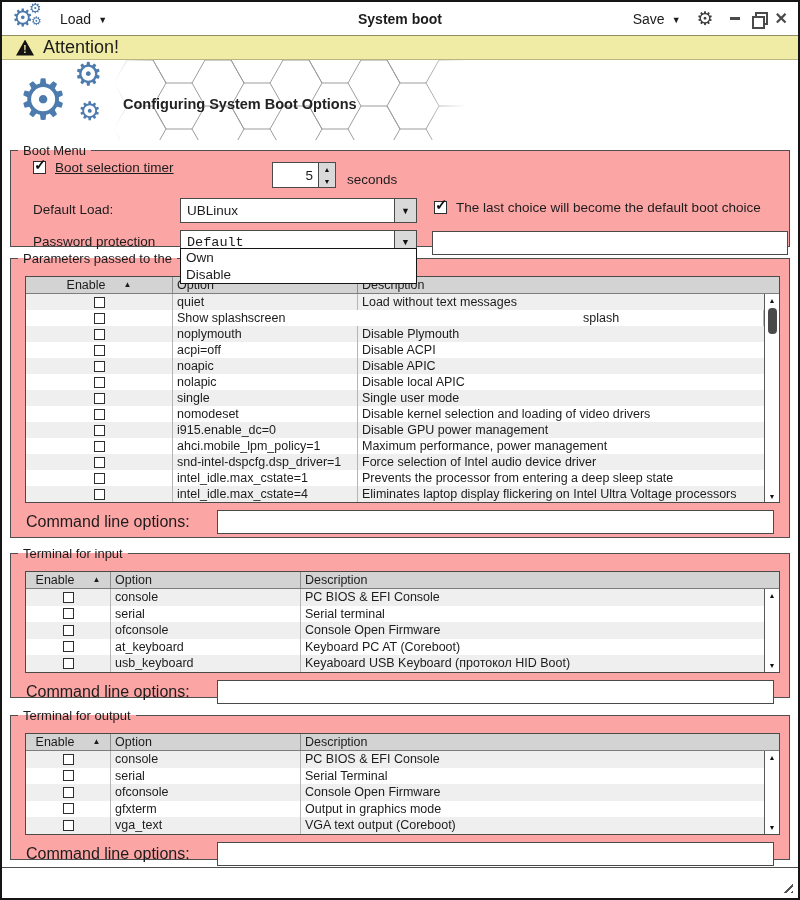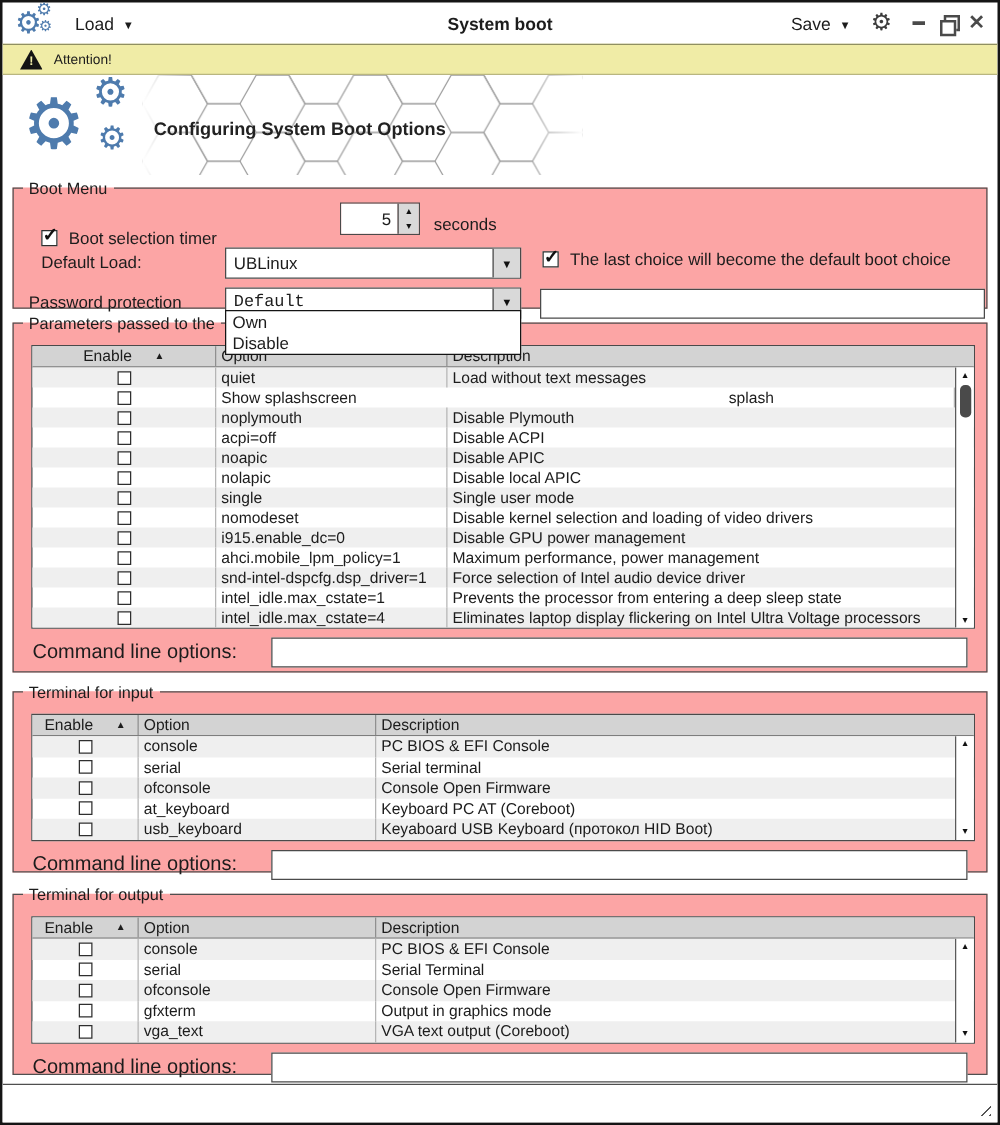--- a/index.html
+++ b/index.html
@@ -24,21 +24,21 @@
   .wc-min::after { content:""; position:absolute; left:0; right:2px; top:4px; border-top:3px solid #4a4a4a; }
   .wc-restore { width:13px; height:13px; position:relative; }
   .wc-restore::before { content:""; position:absolute; left:3px; top:0; width:9px; height:9px; border:2px solid #4a4a4a; background:#fff; }
   .wc-restore::after { content:""; position:absolute; left:0; top:4px; width:9px; height:9px; border:2px solid #4a4a4a; background:#fff; }
   .wc-close { font-size:16px; font-weight:bold; line-height:12px; }
 
   
   .attention { height:25px; background:#f0eca6; border-top:1px solid #8f8f62; border-bottom:1px solid #b9b680; display:flex; align-items:center; padding-left:14px; gap:9px; }
   .warn-tri { width:18px; height:16px; background:#141414; clip-path:polygon(50% 0,100% 100%,0 100%); position:relative; display:flex; align-items:flex-end; justify-content:center; }
   .warn-tri span { color:#f0eca6; font-size:10px; font-weight:bold; line-height:13px; }
-  .attention-label { font-size:11px; }
+  .attention-label { font-size:18px; }
 
   
   .banner { height:80px; position:relative; overflow:hidden; }
   .hexwrap { position:absolute; left:112px; top:0; width:352px; height:80px; }
   .big-gears { position:absolute; left:16px; top:4px; width:104px; height:74px; color:#4e7bad; }
   .big-gears .g1 { position:absolute; left:0; top:8px; font-size:56px; line-height:1; font-family:"DejaVu Sans",sans-serif; }
   .big-gears .g2 { position:absolute; left:56px; top:-6px; font-size:32px; line-height:1; font-family:"DejaVu Sans",sans-serif; }
   .big-gears .g3 { position:absolute; left:60px; top:34px; font-size:26px; line-height:1; font-family:"DejaVu Sans",sans-serif; }
   .banner-heading { position:absolute; left:121px; top:36px; font-weight:bold; font-size:14.5px; color:#222; }
 
@@ -167,21 +167,21 @@
       <span class="g1">⚙</span>
       <span class="g2">⚙</span>
       <span class="g3">⚙</span>
     </div>
     <div class="banner-heading">Configuring System Boot Options</div>
   </div>
 
   <fieldset class="fs-boot">
     <legend>Boot Menu</legend>
 
-    <div class="abs chkrow" style="left:22px; top:25px;">
+    <div class="abs chkrow" style="left:22px; top:2px;text-decoration:underline;">
       <span class="checkbox checked"></span>
       <span class="lbl">Boot selection timer</span>
     </div>
     <div class="abs spinbox" style="left:261px; top:4px;">
       <span class="spin-val">5</span>
       <span class="spin-btns">
         <span>▲</span>
         <span>▼</span>
       </span>
     </div>
@@ -190,21 +190,21 @@
     <span class="abs lbl" style="left:22px; top:44px;">Default Load:</span>
     <div class="abs combo" style="left:169px; top:40px;">
       <span class="combo-text">UBLinux</span>
       <span class="combo-btn">▼</span>
     </div>
     <div class="abs chkrow" style="left:423px; top:42px;">
       <span class="checkbox checked"></span>
       <span class="lbl">The last choice will become the default boot choice</span>
     </div>
 
-    <span class="abs lbl" style="left:12px; top:76px;">Password protection</span>
+    <span class="abs lbl" style="left:22px; top:76px;">Password protection</span>
     <div class="abs combo" style="left:169px; top:72px;font-family:Liberation Mono, monospace;">
       <span class="combo-text">Default</span>
       <span class="combo-btn">▼</span>
     </div>
     <input class="abs textinput" style="left: 421px; top: 73px; width: 356px;" value="">
   </fieldset>
 
   <div class="popup">
 
       <div class="popup-item">Own</div>

